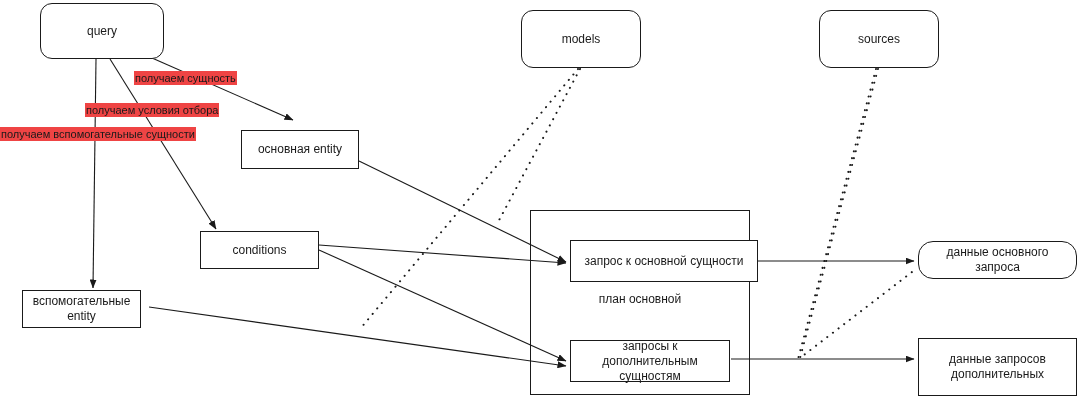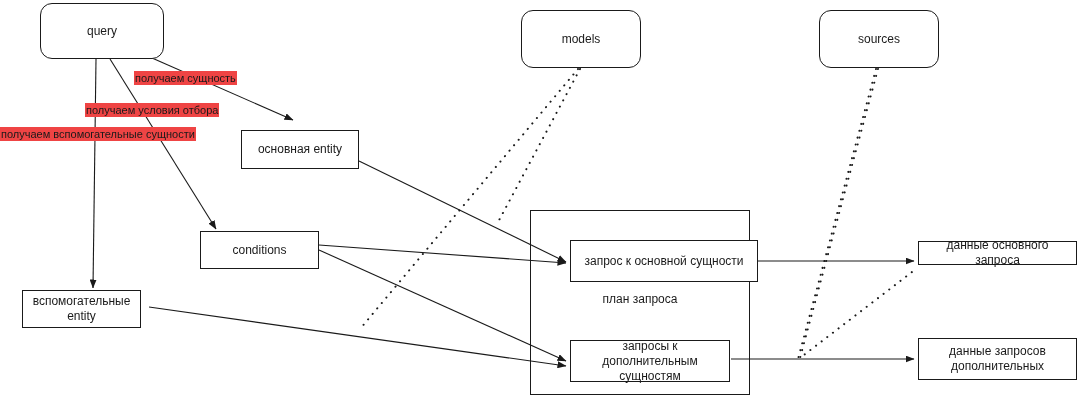--- a/index.html
+++ b/index.html
@@ -99,21 +99,21 @@
     <path d="M 578 69 L 360 329" stroke="#1a1a1a" stroke-width="2" stroke-linecap="round" stroke-dasharray="0.1 7" fill="none"></path>
 
     <path d="M 580 69 L 497 224" stroke="#1a1a1a" stroke-width="2" stroke-linecap="round" stroke-dasharray="0.1 7" fill="none"></path>
 
     <path d="M 876 69 L 798 359" stroke="#1a1a1a" stroke-width="2" stroke-linecap="round" stroke-dasharray="0.1 7" fill="none"></path>
 
     <path d="M 878 69 L 800 358 L 912 272" stroke="#1a1a1a" stroke-width="2" stroke-linecap="round" stroke-dasharray="0.1 7" fill="none"></path>
   </svg>
 
   <div class="container-node" style="left:530px; top:210px; width:220px; height:185px;"></div>
-  <div class="container-label" style="left:530px; top:292px; width:220px;">план запроса</div>
+  <div class="container-label" style="left:530px; top:292px; width:220px;">план основной</div>
 
   <div class="node rounded" style="left:40px; top:3px; width:124px; height:56px;">
     <span>query</span>
   </div>
 
   <div class="node rounded" style="left:521px; top:10px; width:120px; height:58px;">
     <span>models</span>
   </div>
 
   <div class="node rounded" style="left:819px; top:10px; width:120px; height:58px;">
@@ -133,25 +133,25 @@
   </div>
 
   <div class="node" style="left:570px; top:240px; width:188px; height:42px;">
     <span>запрос к основной сущности</span>
   </div>
 
   <div class="node" style="left:570px; top:340px; width:160px; height:42px;">
     <span>запросы к дополнительным сущностям</span>
   </div>
 
-  <div class="node" style="left:918px; top:241px; width:159px; height:24px;">
+  <div class="node" style="left:918px; top:241px; width:159px; height:38px;border-radius:15px;">
     <span>данные основного запроса</span>
   </div>
 
-  <div class="node" style="left:918px; top:338px; width:159px; height:42px;">
+  <div class="node" style="left:918px; top:338px; width:159px; height:58px;">
     <span>данные запросов дополнительных</span>
   </div>
 
   <div class="edge-label" style="left:134px; top:71px;">получаем  сущность</div>
 
   <div class="edge-label" style="left:0px; top:127px;">получаем  вспомогательные сущности</div>
 
   <div class="edge-label" style="left:85px; top:103px;">получаем  условия отбора</div>
 
 </div>

